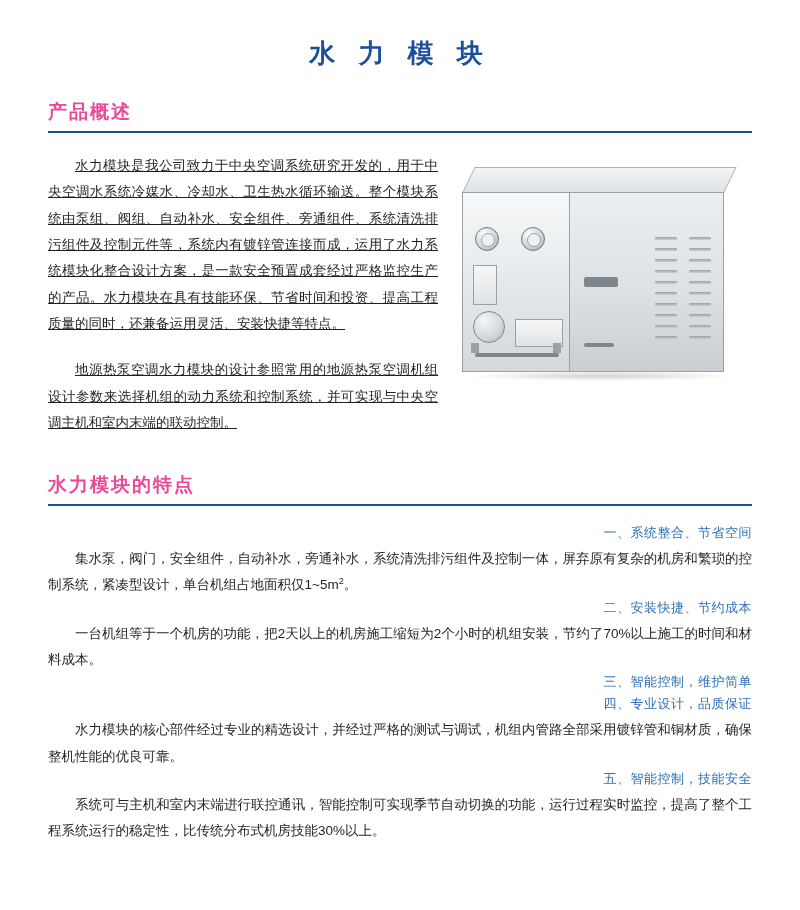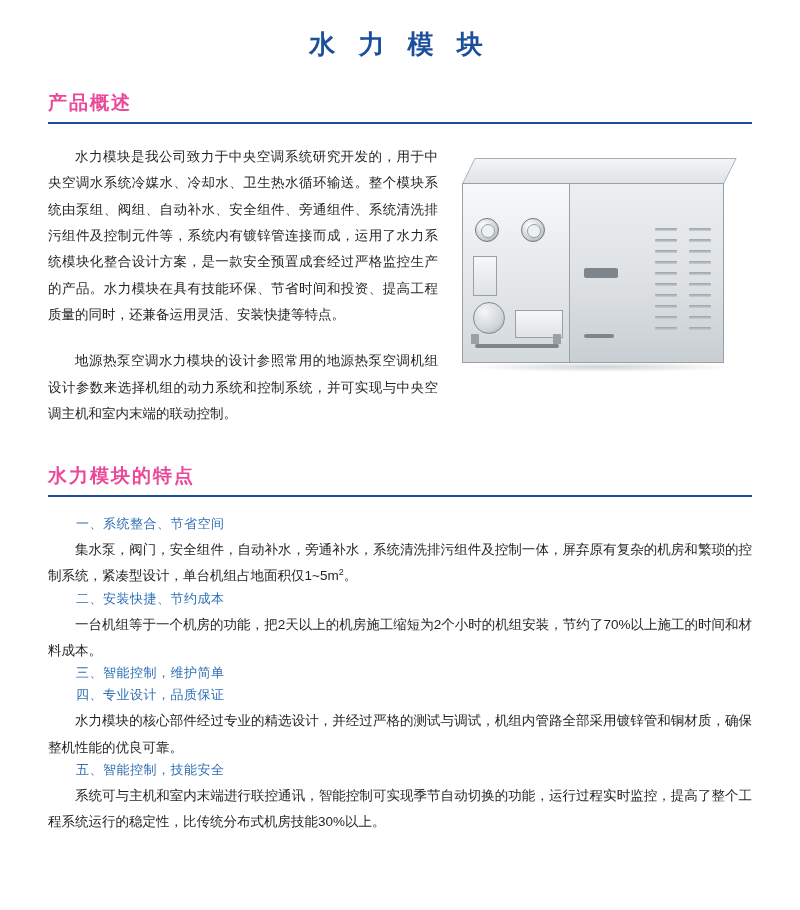--- a/index.html
+++ b/index.html
@@ -12,21 +12,21 @@
     background: #ffffff;
     font-family: "Liberation Sans", sans-serif;
     color: #231f20;
     overflow: hidden;
   }
   .page {
     position: relative;
     width: 800px;
     height: 910px;
     box-sizing: border-box;
-    padding: 3px 48px;
+    padding: 12px 48px;
   }
   .doc-title {
     text-align: center;
     color: #1b4f9c;
     font-size: 26px;
     font-weight: bold;
     letter-spacing: 8px;
     padding-top: 24px;
     padding-bottom: 6px;
   }
@@ -58,20 +58,21 @@
   .overview-text {
     width: 390px;
     font-size: 13.5px;
     line-height: 1.95;
     color: #231f20;
     text-align: justify;
   }
   .overview-text p {
     margin: 0 0 0 0;
     text-indent: 2em;
+    text-decoration: underline;
   }
   .overview-text p + p {
     margin-top: 20px;
   }
   .product-photo {
     position: absolute;
     right: 0;
     top: 6px;
     width: 300px;
     height: 240px;
@@ -205,20 +206,21 @@
   }
   .feature:first-child {
     margin-top: 18px;
   }
   .feature-title {
     color: #2f6fb5;
     font-size: 13px;
     padding-left: 28px;
     letter-spacing: 0.5px;
     margin-bottom: 4px;
+    text-align: right;
   }
   .feature-body {
     font-size: 13.5px;
     line-height: 1.95;
     color: #231f20;
     text-align: justify;
   }
   .feature-body p {
     margin: 0;
     text-indent: 2em;

